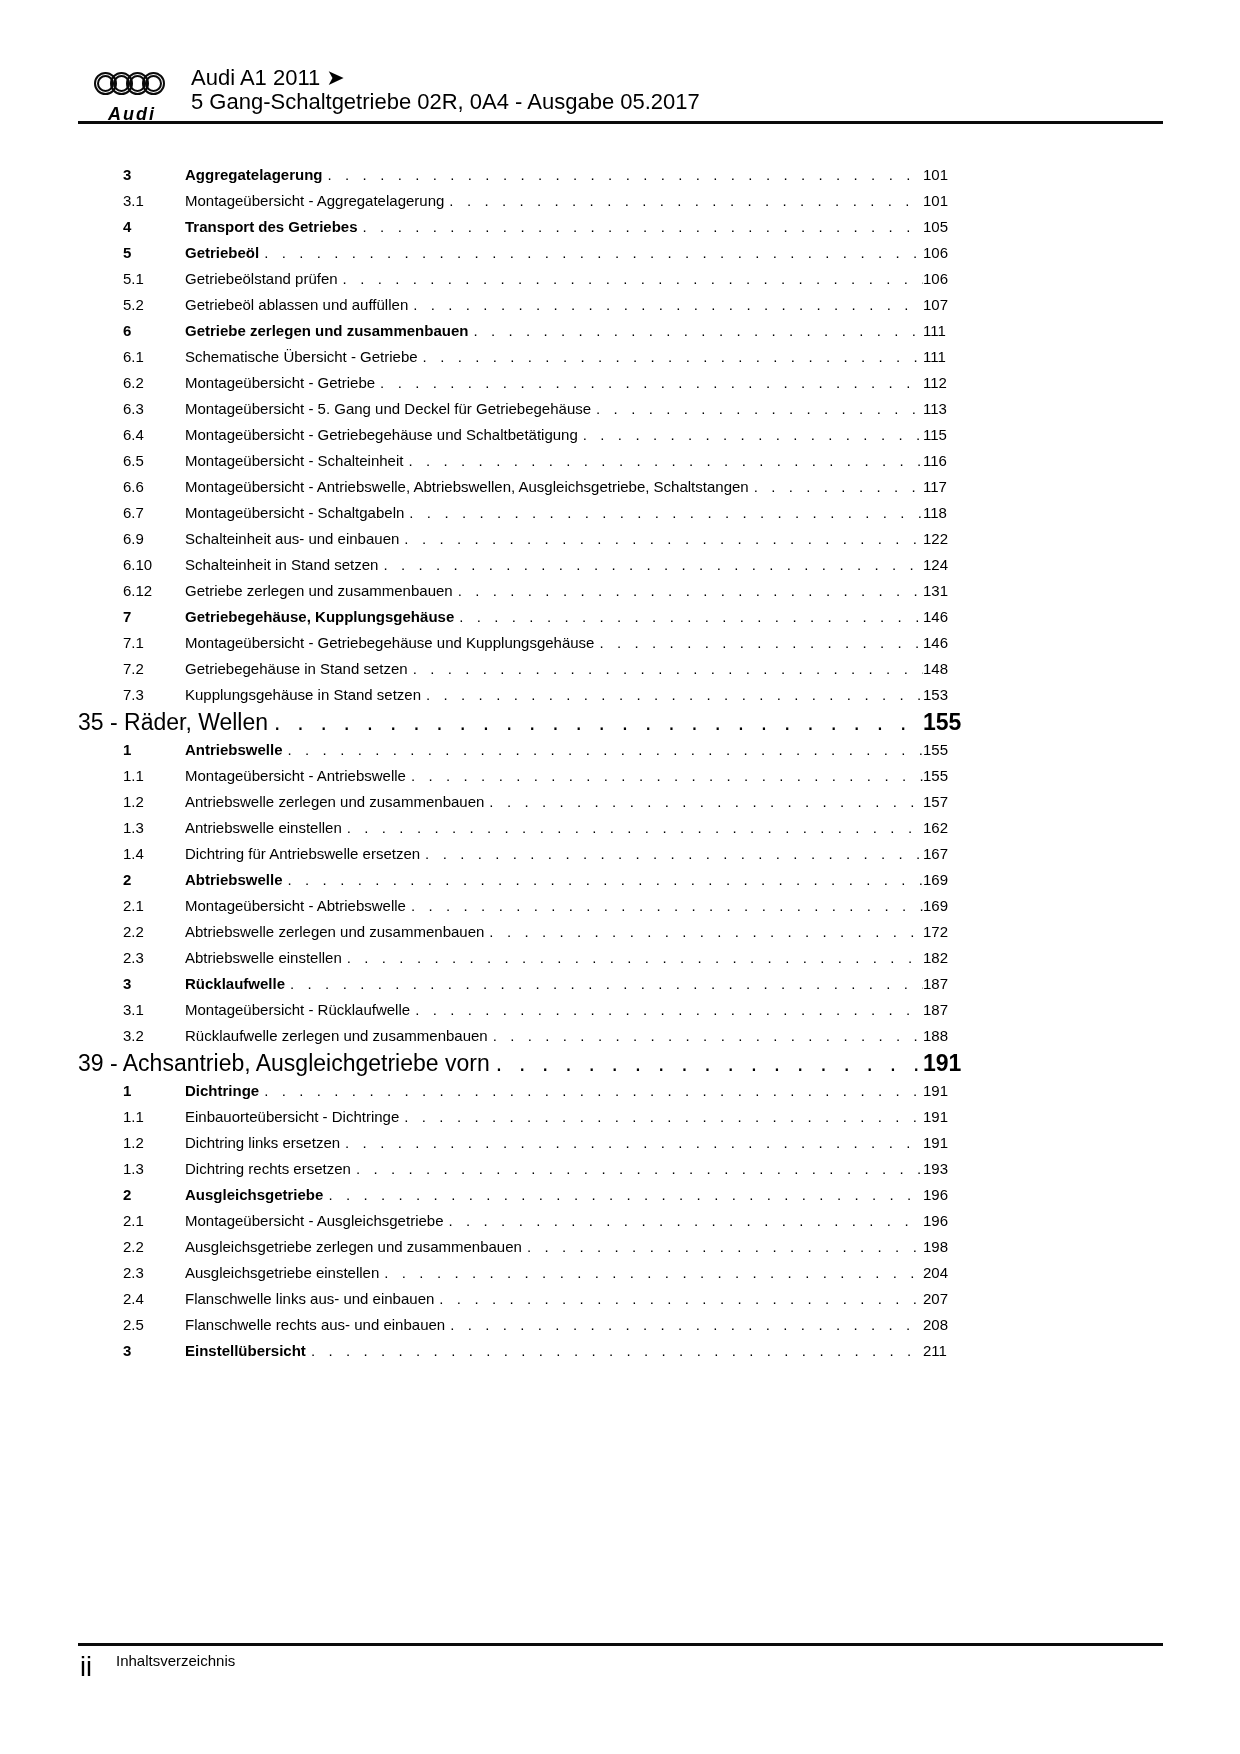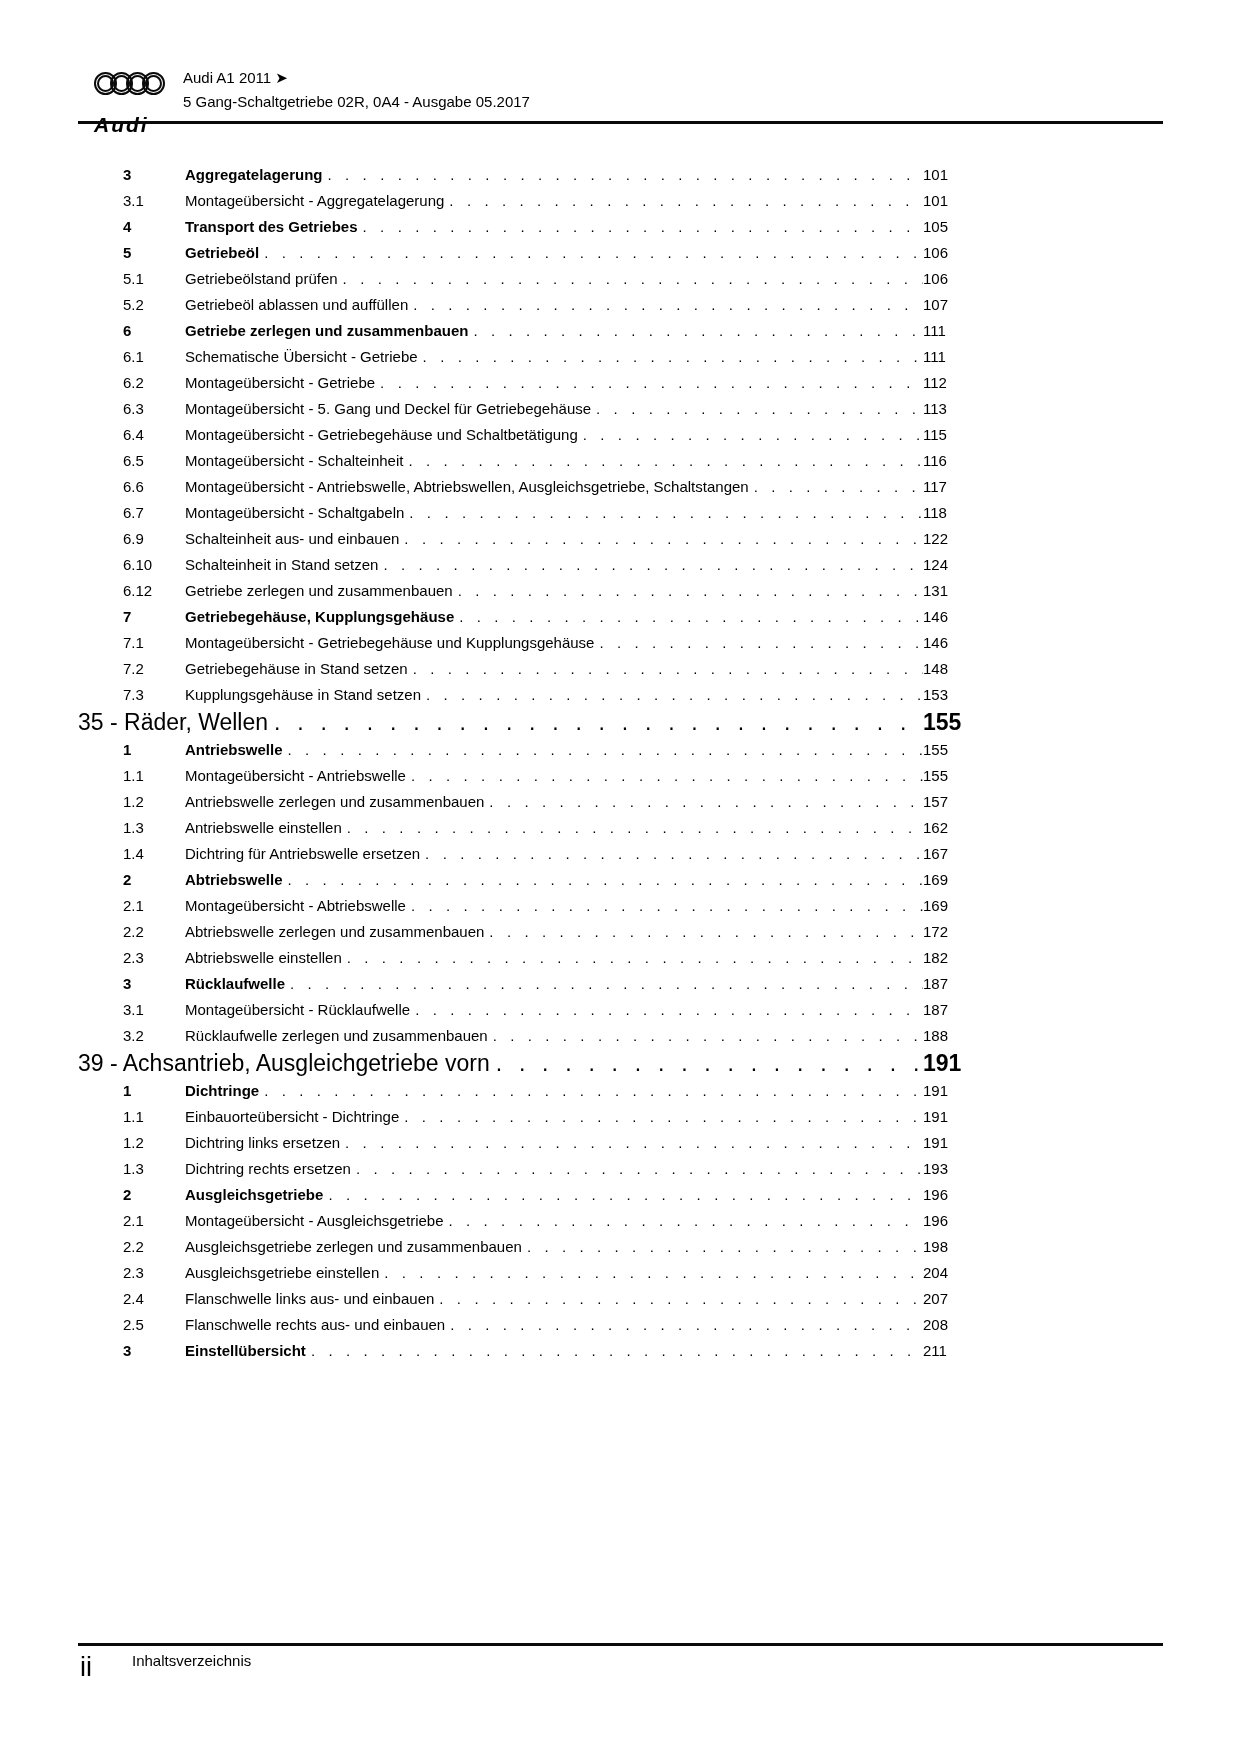--- a/index.html
+++ b/index.html
@@ -24,28 +24,28 @@
   .ring {
     width: 23px; height: 23px;
     border: 5px double #0a0a0a;
     border-radius: 50%;
     box-sizing: border-box;
     flex: none;
   }
   .ring + .ring { margin-left: -7px; }
   .logo-word {
     font-weight: bold;
-    font-size: 21px;
+    font-size: 18px;
     letter-spacing: 2px;
-    margin-top: 17px;
-    text-align: left;
+    margin-top: 8px;
+    text-align: right;
     width: 62px;
     font-style: italic;
   }
-  .header-titles { margin-left: 10px; font-size: 15px; line-height: 24px; }
+  .header-titles { margin-left: 18px; font-size: 22px; line-height: 24px; }
   .header-rule {
     position: absolute; top: 55px; left: 0;
     width: 1085px; height: 3px; background: #0a0a0a;
   }
 
   
   .toc {
     position: absolute;
     top: 160px; left: 78px;
     width: 897px;
@@ -87,21 +87,21 @@
   
   .footer-rule {
     position: absolute; top: 1643px; left: 78px;
     width: 1085px; height: 3px; background: #0a0a0a;
   }
   .footer {
     position: absolute; top: 1652px; left: 80px;
     display: flex; align-items: flex-start;
   }
   .footer .folio { font-size: 27px; line-height: 30px; }
-  .footer .label { font-size: 15px; margin-left: 40px; }
+  .footer .label { font-size: 15px; margin-left: 24px; }
 </style>
 </head>
 <body>
 
 <div class="page">
 
   <div class="header">
     <div class="header-inner">
       <div class="logo-block">
         <div class="rings">

